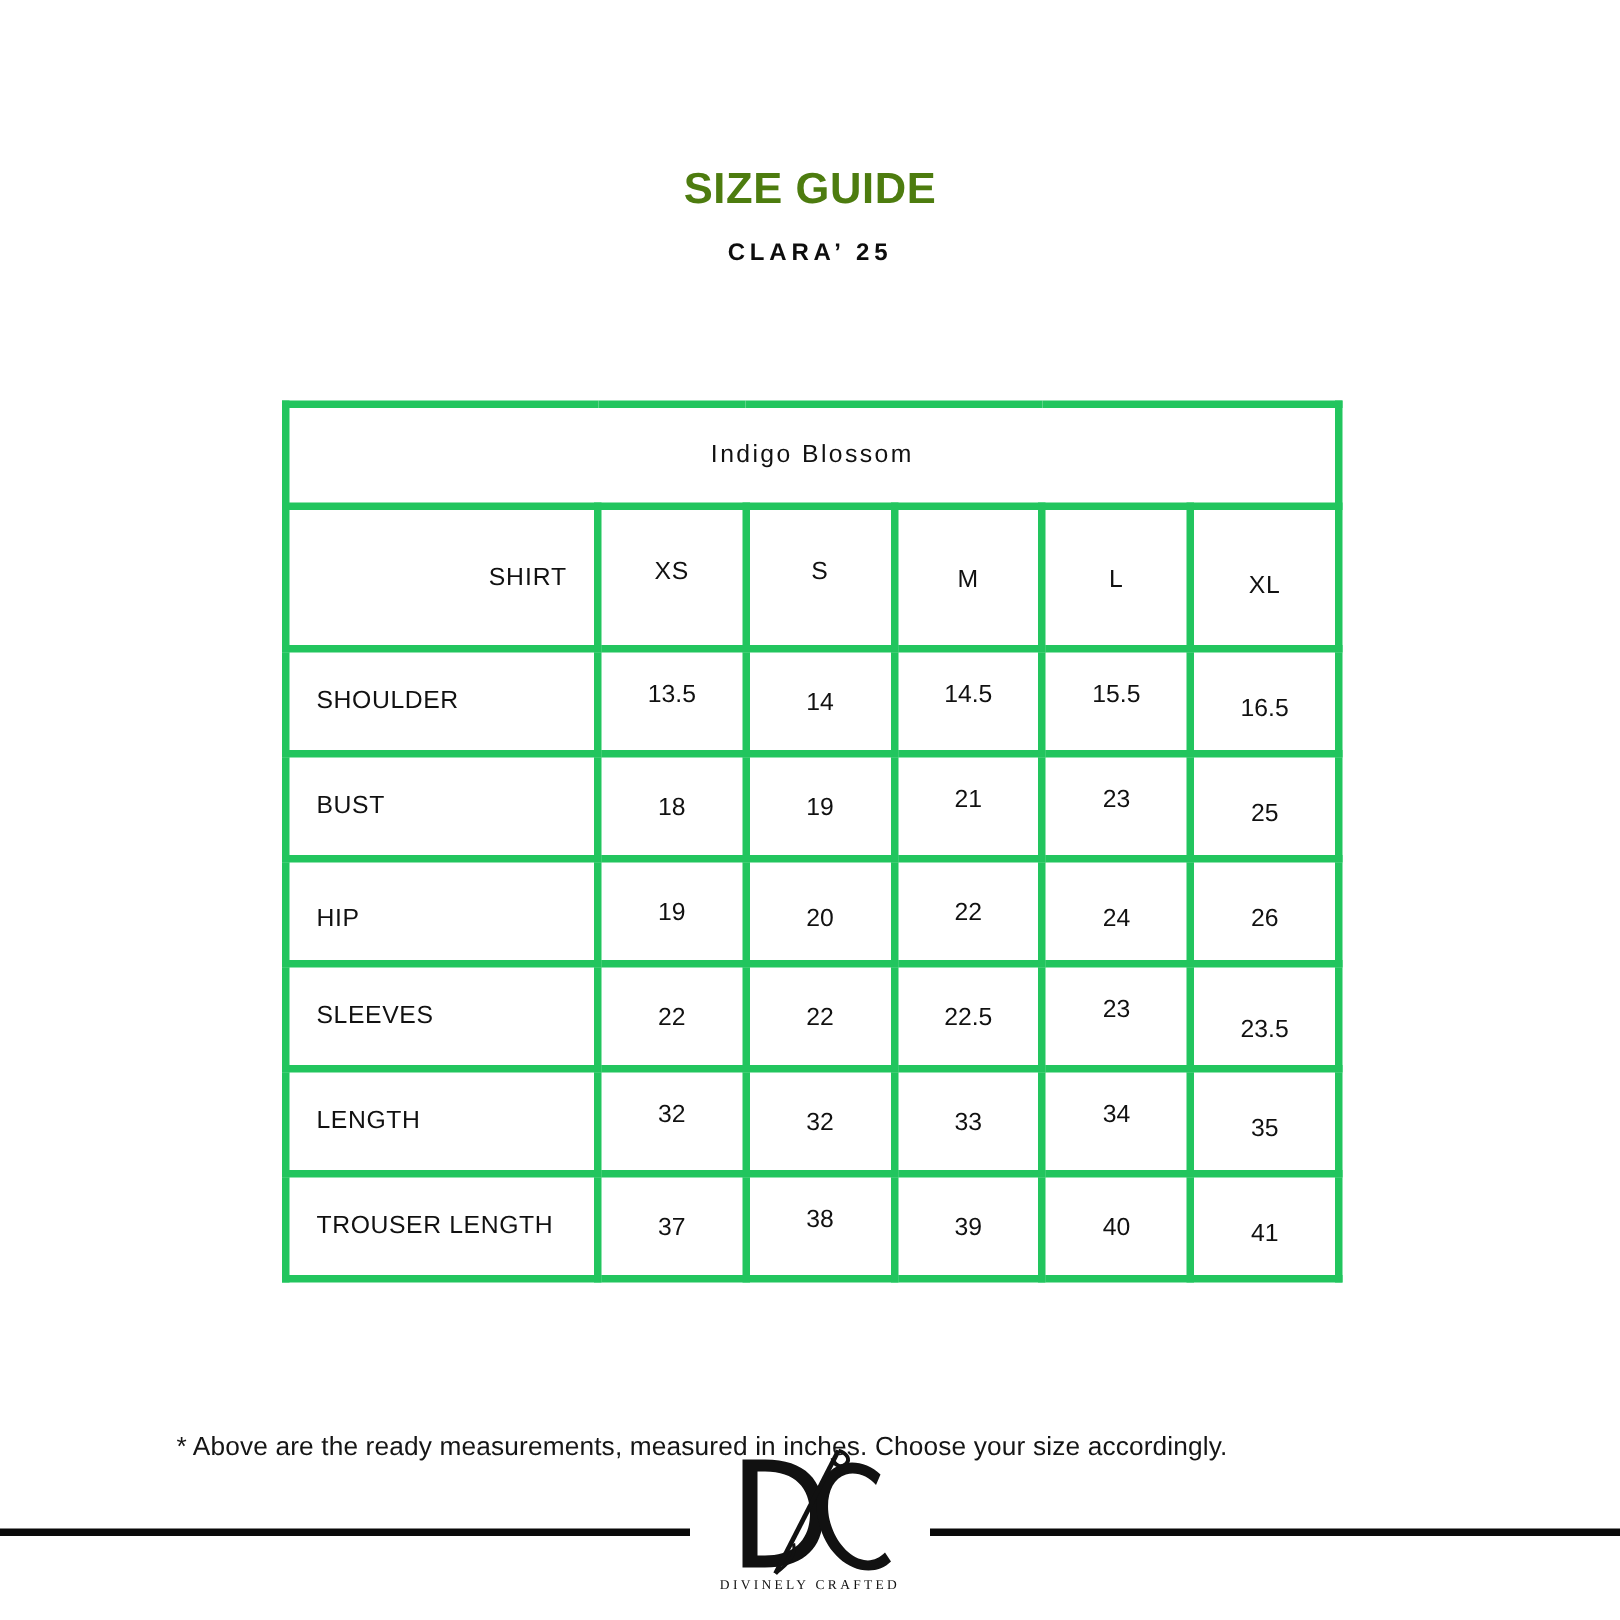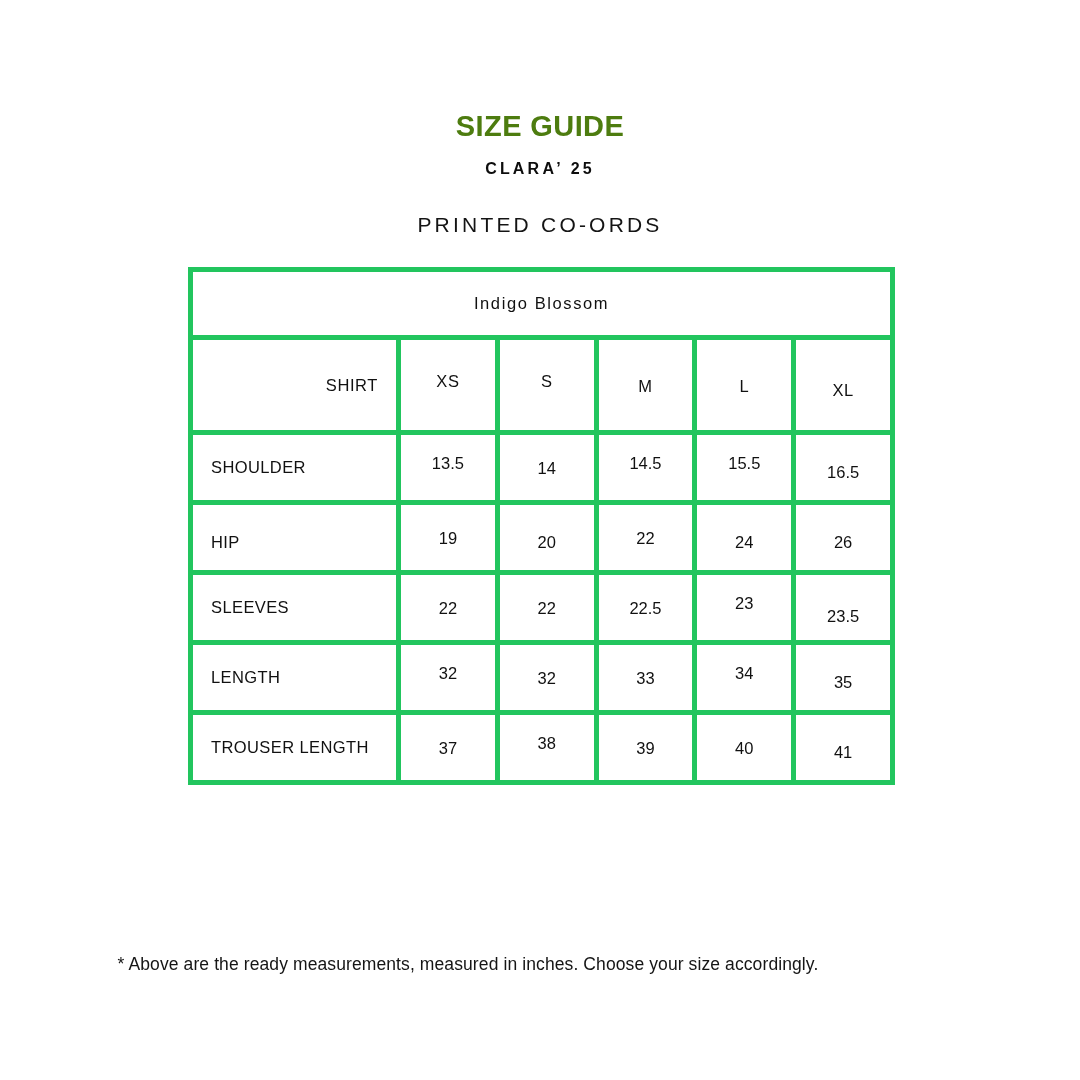--- a/index.html
+++ b/index.html
@@ -139,21 +139,20 @@
     font-family: "Liberation Serif", serif;
   }
 </style>
 </head>
 <body>
 
 <div class="page">
 
   <div class="title">SIZE GUIDE</div>
   <div class="subtitle">CLARA’ 25</div>
-  <div class="category">PRINTED CO-ORDS</div>
 
   <div class="table-wrap">
     <table class="size-table">
       <colgroup>
         <col class="c-label">
         <col class="c-size">
           <col class="c-size">
           <col class="c-size">
           <col class="c-size">
           <col class="c-size">
@@ -173,20 +172,28 @@
 
         <tr class="data-row">
           <td class="label-cell">SHOULDER</td>
           <td class="val-cell n-up">13.5</td>
           <td class="val-cell n-mid">14</td>
           <td class="val-cell n-up">14.5</td>
           <td class="val-cell n-up">15.5</td>
           <td class="val-cell n-dn">16.5</td>
         </tr>
 
+        <tr class="data-row">
+          <td class="label-cell">BUST</td>
+          <td class="val-cell n-mid">18</td>
+          <td class="val-cell n-mid">19</td>
+          <td class="val-cell n-up">21</td>
+          <td class="val-cell n-up">23</td>
+          <td class="val-cell n-dn">25</td>
+        </tr>
 
         <tr class="data-row">
           <td class="label-cell n-dn">HIP</td>
           <td class="val-cell n-mid">19</td>
           <td class="val-cell n-dn">20</td>
           <td class="val-cell n-mid">22</td>
           <td class="val-cell n-dn">24</td>
           <td class="val-cell n-dn">26</td>
         </tr>
 
@@ -215,14 +222,36 @@
           <td class="val-cell n-mid">39</td>
           <td class="val-cell n-mid">40</td>
           <td class="val-cell n-dn">41</td>
         </tr>
       </tbody>
     </table>
   </div>
 
   <div class="footnote">* Above are the ready measurements, measured in inches. Choose your size accordingly.</div>
 
+  <div class="logo-block">
+    <div class="rule-left"></div>
+    <div class="rule-right"></div>
+
+    <div class="logo">
+      <svg width="170" height="92" viewBox="0 0 170 92" aria-hidden="true">
+
+        <path d="M40 10 L40 82 L55 82 C82 82 94 68 94 46 C94 24 82 10 55 10 Z
+                 M50 18 L55 18 C75 18 85 29 85 46 C85 63 75 74 55 74 L50 74 Z" fill="#111111"></path>
+
+        <path d="M132 20 C124 12 112 10 104 14 C90 21 86 38 92 56 C97 72 110 84 124 84
+                 C130 84 135 82 139 78 L135 72 C131 76 126 78 121 77 C110 75 101 63 98 50
+                 C95 36 99 23 109 20 C116 18 124 21 129 27 Z" fill="#111111"></path>
+
+        <path d="M104 4 L62 86" stroke="#111111" stroke-width="3.2" fill="none"></path>
+        <path d="M104 4 C110 6 112 10 109 13 C106 16 101 14 100 9" fill="none" stroke="#111111" stroke-width="2.6"></path>
+
+        <path d="M62 86 C70 80 76 74 74 66" fill="none" stroke="#111111" stroke-width="2.2"></path>
+      </svg>
+    </div>
+    <div class="logo-caption">DIVINELY CRAFTED</div>
+  </div>
 
 </div>
 
 </body></html>

